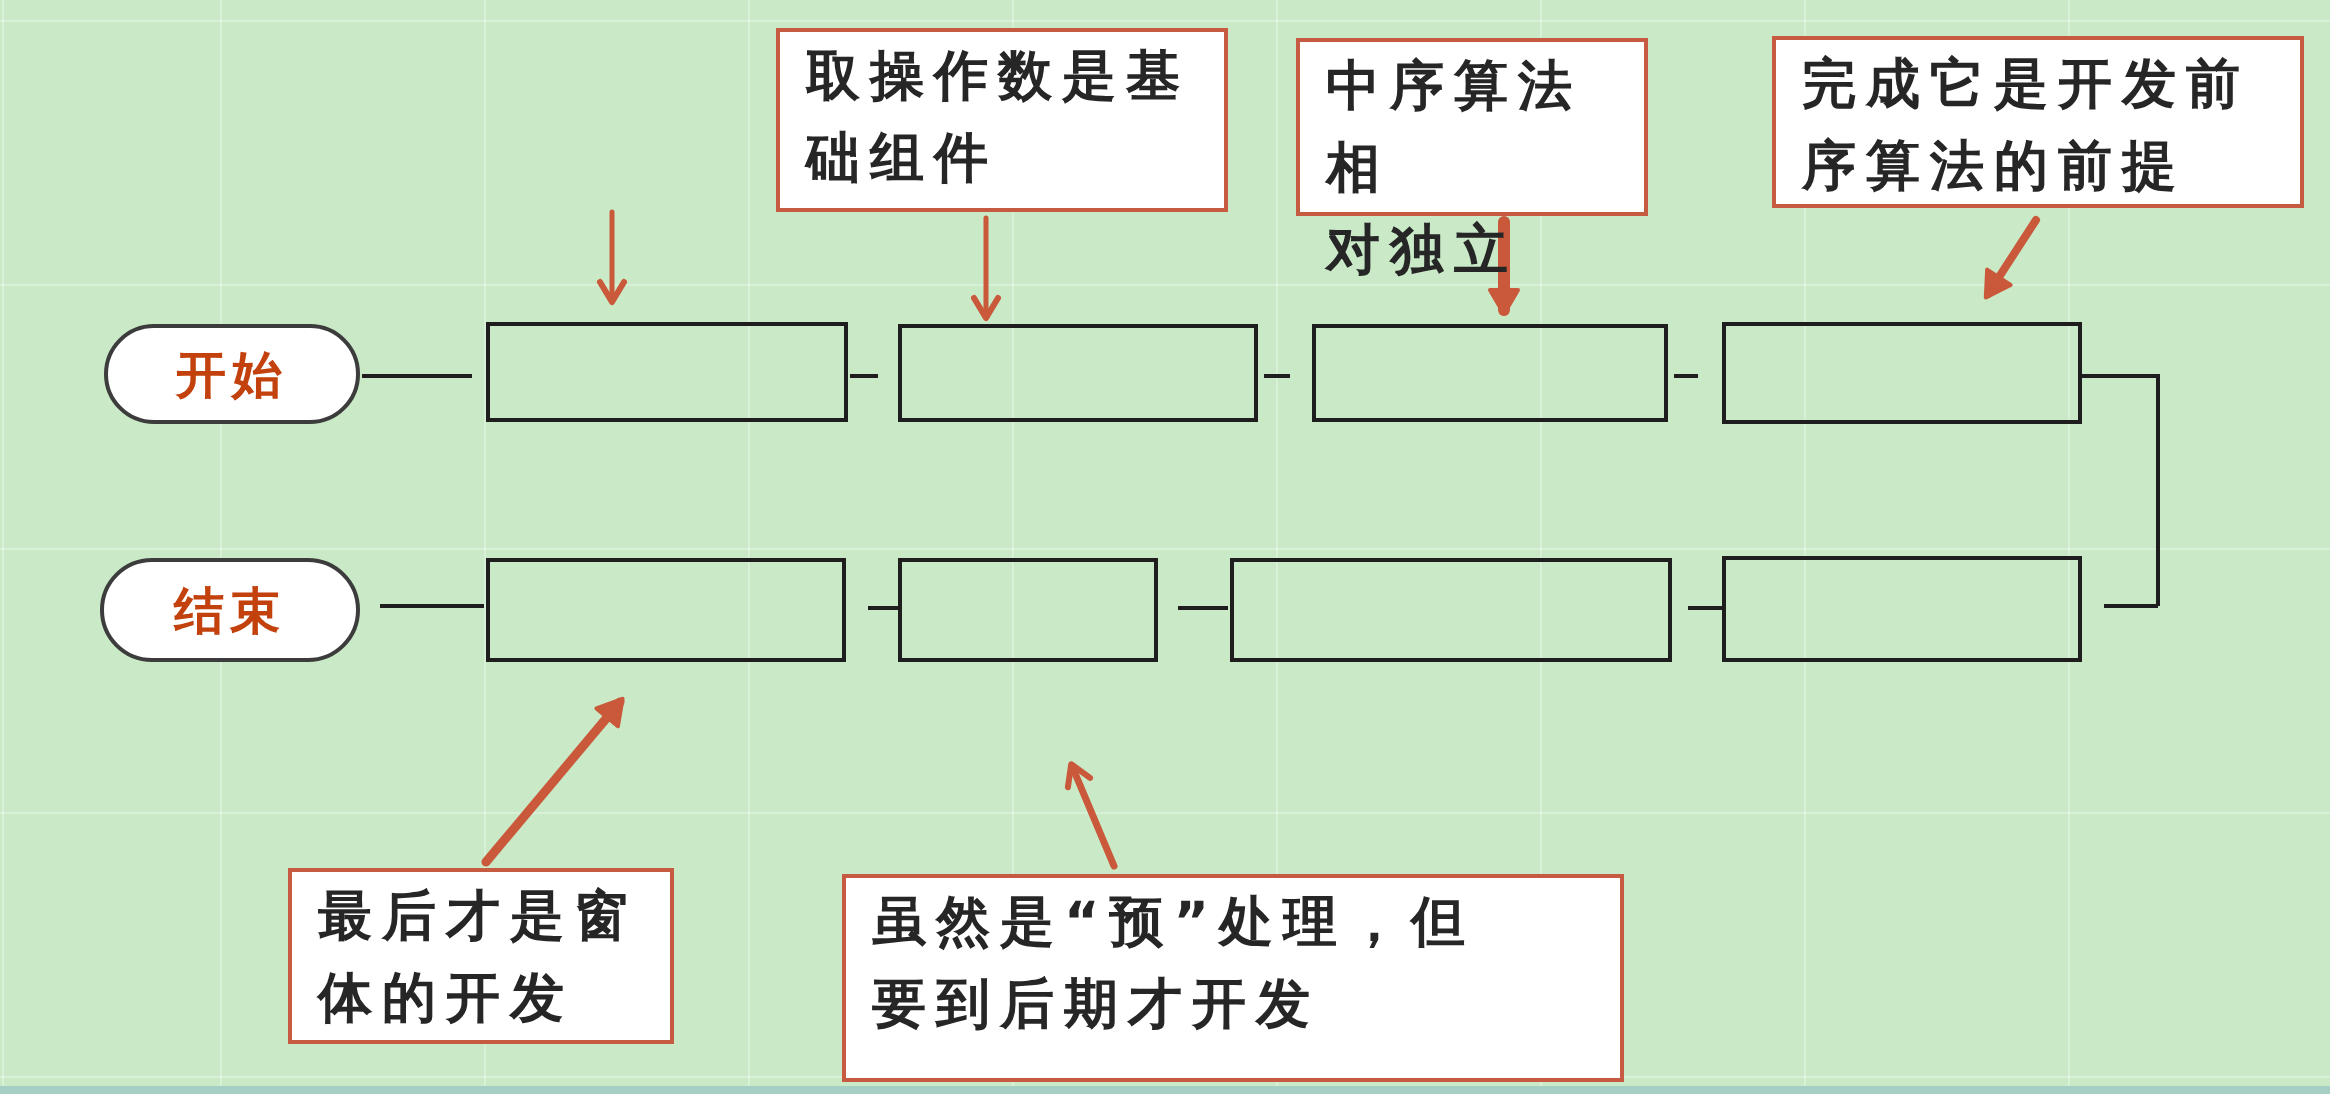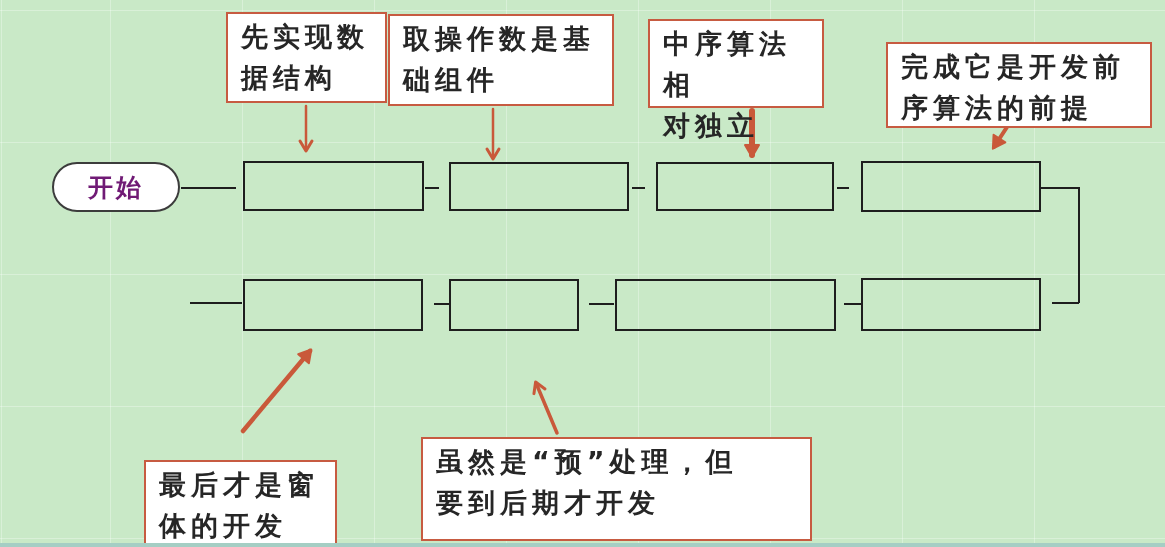--- a/index.html
+++ b/index.html
@@ -21,21 +21,21 @@
     background:transparent;
   }
   .pill{
     border:2px solid #3c3c3c;
     background:#ffffff;
     border-radius:27px;
     display:flex;align-items:center;justify-content:center;
   }
   .pill-label{
     font-size:25px;font-weight:bold;letter-spacing:3px;
-    color:#701a75;
+    color:#c2410c;
   }
   .ann{
     background:#ffffff;
     border:2px solid #c75b41;
     box-sizing:border-box;
     position:absolute;
   }
   .ann-text{
     display:block;
     padding:2px 6px 0 13px;
@@ -84,49 +84,48 @@
       <line x1="752" y1="111" x2="752" y2="155" stroke-width="6" marker-end="url(#ah-big)"></line>
       <line x1="1018" y1="110" x2="994" y2="147" stroke-width="4" marker-end="url(#ah-big)"></line>
       <line x1="243" y1="431" x2="310" y2="351" stroke-width="4.5" marker-end="url(#ah-big)"></line>
       <line x1="557" y1="433" x2="536" y2="383" stroke-width="3.5" marker-end="url(#ah-small)"></line>
     </g>
   </svg>
 
   <div class="shape pill" style="left:52px;top:162px;width:128px;height:50px;">
     <span class="pill-label">开始</span>
   </div>
+  <div class="shape pill" style="left:50px;top:279px;width:130px;height:52px;">
+    <span class="pill-label">结束</span>
+  </div>
 
   <div class="shape proc" style="left:243px;top:161px;width:181px;height:50px;"></div>
   <div class="shape proc" style="left:449px;top:162px;width:180px;height:49px;"></div>
   <div class="shape proc" style="left:656px;top:162px;width:178px;height:49px;"></div>
   <div class="shape proc" style="left:861px;top:161px;width:180px;height:51px;"></div>
 
   <div class="shape proc" style="left:243px;top:279px;width:180px;height:52px;"></div>
   <div class="shape proc" style="left:449px;top:279px;width:130px;height:52px;"></div>
   <div class="shape proc" style="left:615px;top:279px;width:221px;height:52px;"></div>
   <div class="shape proc" style="left:861px;top:278px;width:180px;height:53px;"></div>
 
-  <div class="ann" style="left:226px;top:12px;width:161px;height:91px;">
-    <span class="ann-text">先实现数
-据结构</span>
-  </div>
   <div class="ann" style="left:388px;top:14px;width:226px;height:92px;">
     <span class="ann-text">取操作数是基
 础组件</span>
   </div>
   <div class="ann" style="left:648px;top:19px;width:176px;height:89px;">
     <span class="ann-text">中序算法相
 对独立</span>
   </div>
-  <div class="ann" style="left:886px;top:18px;width:266px;height:86px;margin-top:24px;">
+  <div class="ann" style="left:886px;top:18px;width:266px;height:86px;">
     <span class="ann-text">完成它是开发前
 序算法的前提</span>
   </div>
 
-  <div class="ann" style="left:144px;top:460px;width:193px;height:88px;">
+  <div class="ann" style="left:144px;top:434px;width:193px;height:88px;">
     <span class="ann-text">最后才是窗
 体的开发</span>
   </div>
   <div class="ann" style="left:421px;top:437px;width:391px;height:104px;">
     <span class="ann-text">虽然是“预”处理，但
 要到后期才开发</span>
   </div>
 
   <div class="bottom-strip"></div>
 </div>

